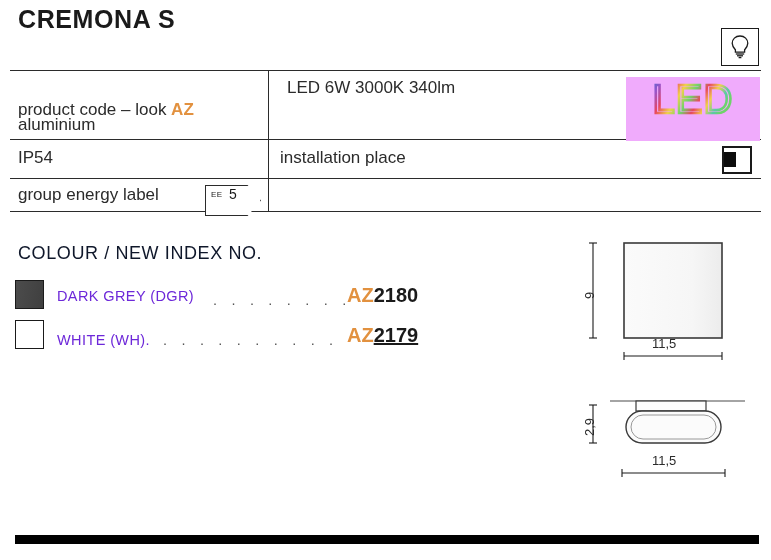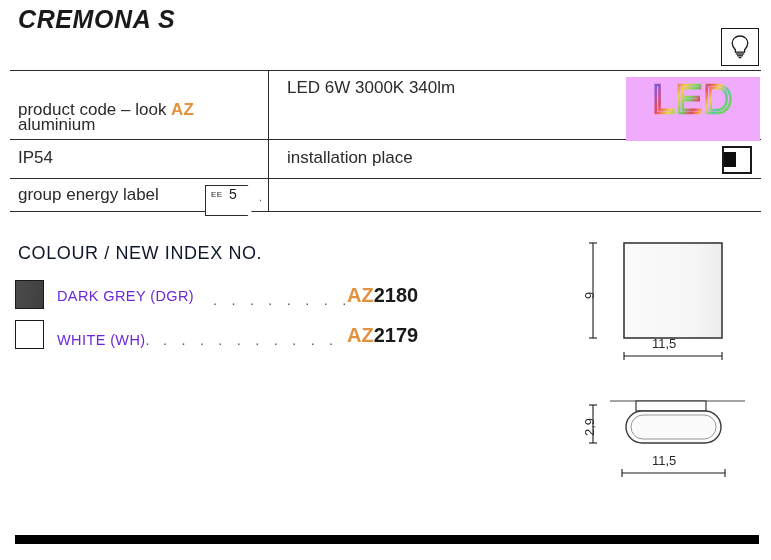--- a/index.html
+++ b/index.html
@@ -8,21 +8,21 @@
     width: 771px; height: 560px;
     background: #ffffff;
     font-family: "Liberation Sans", sans-serif;
     color: #1a1a1a;
     position: relative;
     overflow: hidden;
   }
 
   
   .header {
-    position: absolute; left: 0; top: 0; width: 771px; height: 66px; font-style: italic;
+    position: absolute; left: 0; top: 0; width: 771px; height: 66px;
   }
   .title {
     position: absolute; left: 18px; top: 5px;
     font-size: 25px; font-weight: bold; letter-spacing: 0.6px;
     color: #1a1a1a; white-space: nowrap;
   }
   .bulb-line {
     position: absolute; right: 56px; top: 35px;
     font-size: 17px; color: #2b2b2b; white-space: nowrap;
   }
@@ -170,21 +170,21 @@
           <stop offset="100%" stop-color="#6fd36a"></stop>
         </linearGradient>
       </defs>
       <text x="67" y="36" text-anchor="middle" font-family="Liberation Sans, sans-serif" font-size="40" font-weight="normal" fill="none" stroke="url(#ledgrad)" stroke-width="2.6" letter-spacing="1">LED</text>
     </svg>
   </div>
 
   <div class="cell" style="left:18px; top:115px;">aluminium</div>
 
   <div class="cell" style="left:18px; top:148px;">IP54</div>
-  <div class="cell" style="left:287px; top:148px;">installation place</div>
+  <div class="cell" style="left:280px; top:148px;">installation place</div>
   <div class="install-icon">
     <div class="blk"></div>
   </div>
 
   <div class="cell" style="left:18px; top:185px;">group energy label</div>
   <div class="ee-badge">
     <div class="shape"></div>
     <div class="ee">EE</div>
     <div class="num">5</div>
   </div>
@@ -197,21 +197,21 @@
   <div class="col-name" style="top:288px;">DARK GREY (DGR)</div>
   <div class="leader" style="left:213px; top:292px; width:133px;">. . . . . . . .</div>
   <div class="code" style="left:347px; top:284px;">
     <span style="color:#E2913F;">AZ</span><span style="color:#1a1a1a;">2180</span>
   </div>
 
   <div class="swatch sw-wh"></div>
   <div class="col-name" style="top:332px;">WHITE (WH).</div>
   <div class="leader" style="left:163px; top:332px; width:183px;">. . . . . . . . . .</div>
   <div class="code" style="left:347px; top:324px;">
-    <span style="color:#E2913F;">AZ</span><span style="color:#1a1a1a;">2179</span>
+    <span style="color:#E2913F;">AZ</span><span style="color:#1a1a1a;text-decoration:underline;">2179</span>
   </div>
 </div>
 
 <div class="draw" style="left:560px; top:235px; width:211px; height:130px;">
   <svg width="211" height="130" viewBox="0 0 211 130" aria-hidden="true">
 
     <line x1="33" y1="8" x2="33" y2="103" stroke="#1a1a1a" stroke-width="1.1"></line>
     <line x1="29" y1="8" x2="37" y2="8" stroke="#1a1a1a" stroke-width="1.1"></line>
     <line x1="29" y1="103" x2="37" y2="103" stroke="#1a1a1a" stroke-width="1.1"></line>
 

